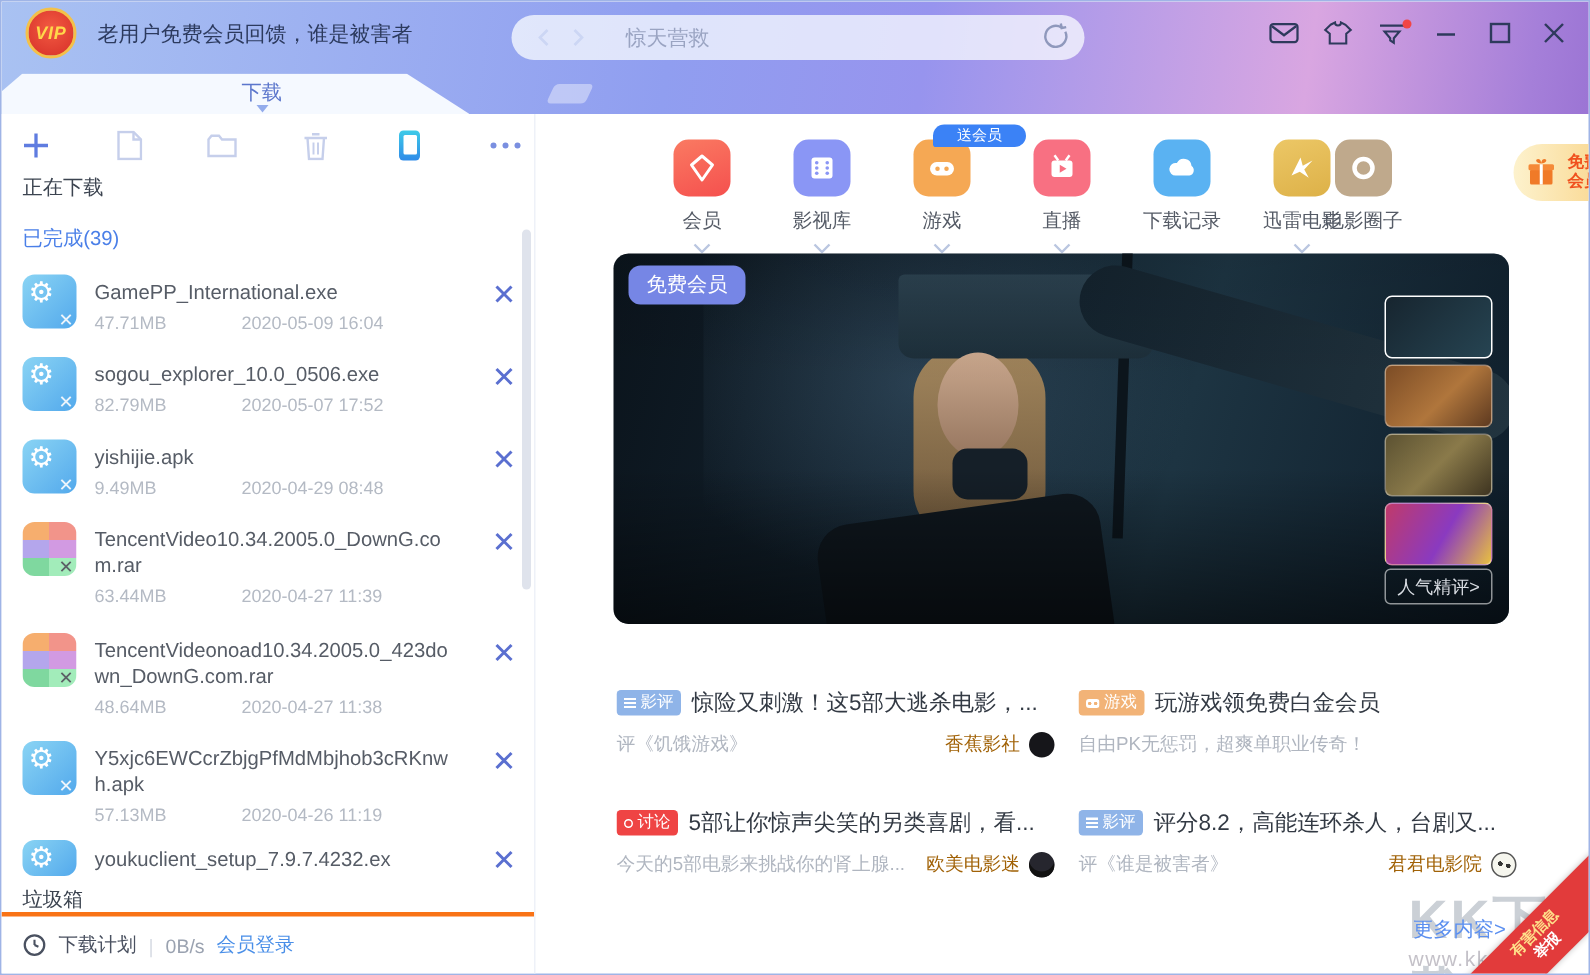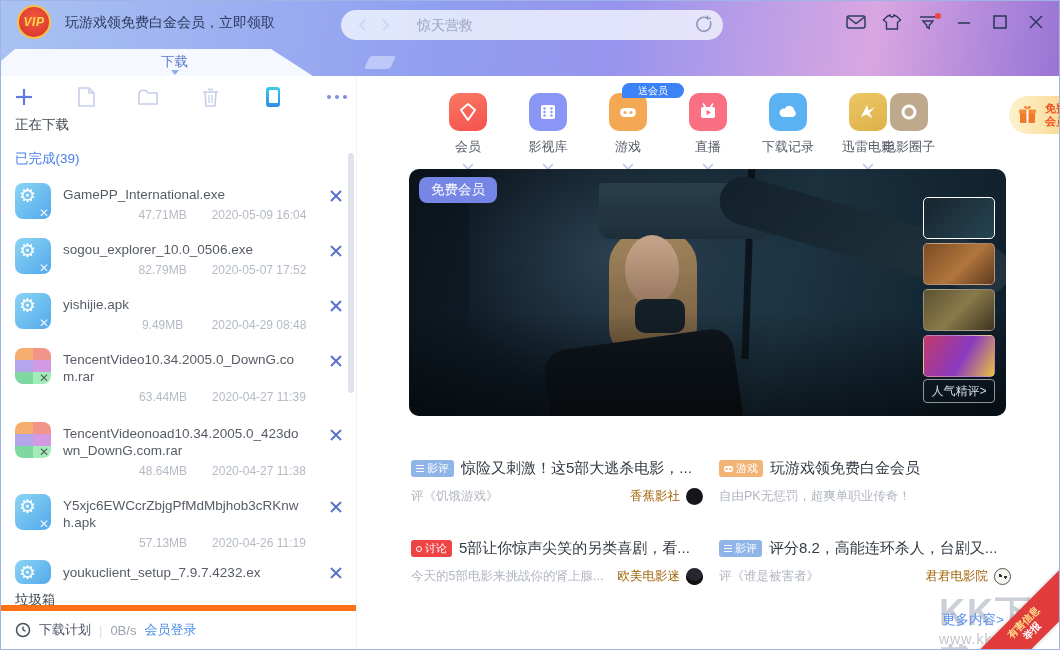--- a/index.html
+++ b/index.html
@@ -36,30 +36,30 @@
   .filelist{position:absolute;left:0;top:101px;width:356px;}
   .file-row{position:relative;}
   .ficon{position:absolute;left:14px;top:6px;width:36px;height:36px;border-radius:8px;}
   .ficon.exe{background:linear-gradient(135deg,#8ad4f4,#53a9ec);}
   .ficon.rar{background-image:linear-gradient(90deg,#f6ae6e 50%,#f2948a 50%),linear-gradient(90deg,#b4a6ec 50%,#d29ae2 50%),linear-gradient(90deg,#7fd89f 50%,#a2ecba 50%);
     background-size:100% 34%;background-position:0 0,0 50%,0 100%;background-repeat:no-repeat;}
   .gear{position:absolute;left:4px;top:1px;font-size:19px;color:#fff;}
   .fx{position:absolute;right:2px;bottom:-1px;font-size:12px;color:#eef5fb;}
   .ficon.rar .fx{color:#5c6066;}
   .fname{margin-left:62px;padding-top:9px;font-size:13.5px;color:#565c66;line-height:17px;word-break:break-all;width:238px;}
-  .finfo{margin-left:62px;margin-top:5px;font-size:12px;color:#b4bac4;text-align:center;}
+  .finfo{margin-left:62px;margin-top:5px;font-size:12px;color:#b4bac4;}
   .finfo .fsize{display:inline-block;width:98px;}
   .fdel{position:absolute;right:14px;top:12px;width:14px;height:14px;cursor:pointer;}
   .h55{height:55px;} .h74{height:74px;} .h72{height:72px;} .h28{height:28px;overflow:hidden;}
   .h28 .fname{padding-top:4px;white-space:nowrap;overflow:hidden;}
   .h28 .ficon{top:0;height:24px;}
   .h28 .fdel{top:6px;}
   .scrollbar{position:absolute;left:347px;top:77px;width:6px;height:240px;border-radius:3px;background:#dfe3ec;}
   .trash-label{position:absolute;left:14px;top:513px;font-size:13.5px;color:#3c4450;background:#fff;width:330px;padding:2px 0;}
-  .sfooter{position:absolute;left:0;right:0;bottom:0;height:38px;border-top:6px solid #f97316;display:flex;align-items:center;font-size:13px;color:#4a5160;}
+  .sfooter{position:absolute;left:0;right:0;bottom:0;height:38px;border-top:3px solid #f97316;display:flex;align-items:center;font-size:13px;color:#4a5160;}
   .sfooter .plan{margin-left:8px;}
   .sfooter .sep{color:#d8dce4;margin:0 8px;}
   .sfooter .speed{color:#9aa2b0;}
   .sfooter .login{color:#4a8fe8;margin-left:8px;}
   .sfooter svg{margin-left:14px;}
   
   .nav-item{position:absolute;top:92px;width:80px;text-align:center;cursor:pointer;}
   .nav-ic{width:38px;height:38px;border-radius:10px;margin:0 auto;display:flex;align-items:center;justify-content:center;}
   .nav-label{margin-top:7px;font-size:13px;color:#555b66;}
   .nav-chev{margin-top:3px;}
@@ -121,21 +121,21 @@
   .ribbon .l1{font-size:10px;color:#ffe08a;font-weight:bold;line-height:12px;}
   .ribbon .l2{font-size:10px;color:#fff;font-weight:bold;line-height:12px;}
 </style>
 </head>
 <body>
 
 <div class="win">
 
   <div class="header">
     <div class="logo">VIP</div>
-    <div class="promo">玩游戏领免费白金会员，立即领取</div>
+    <div class="promo">老用户免费会员回馈，谁是被害者</div>
 
     <div class="search">
       <span class="s-arrows">
         <svg width="10" height="14">
             <polyline points="8,2 3,7 8,12" fill="none" stroke="#ccd6f4" stroke-width="1.8"></polyline>
           </svg>
         <svg width="10" height="14">
             <polyline points="2,2 7,7 2,12" fill="none" stroke="#ccd6f4" stroke-width="1.8"></polyline>
           </svg>
       </span>

